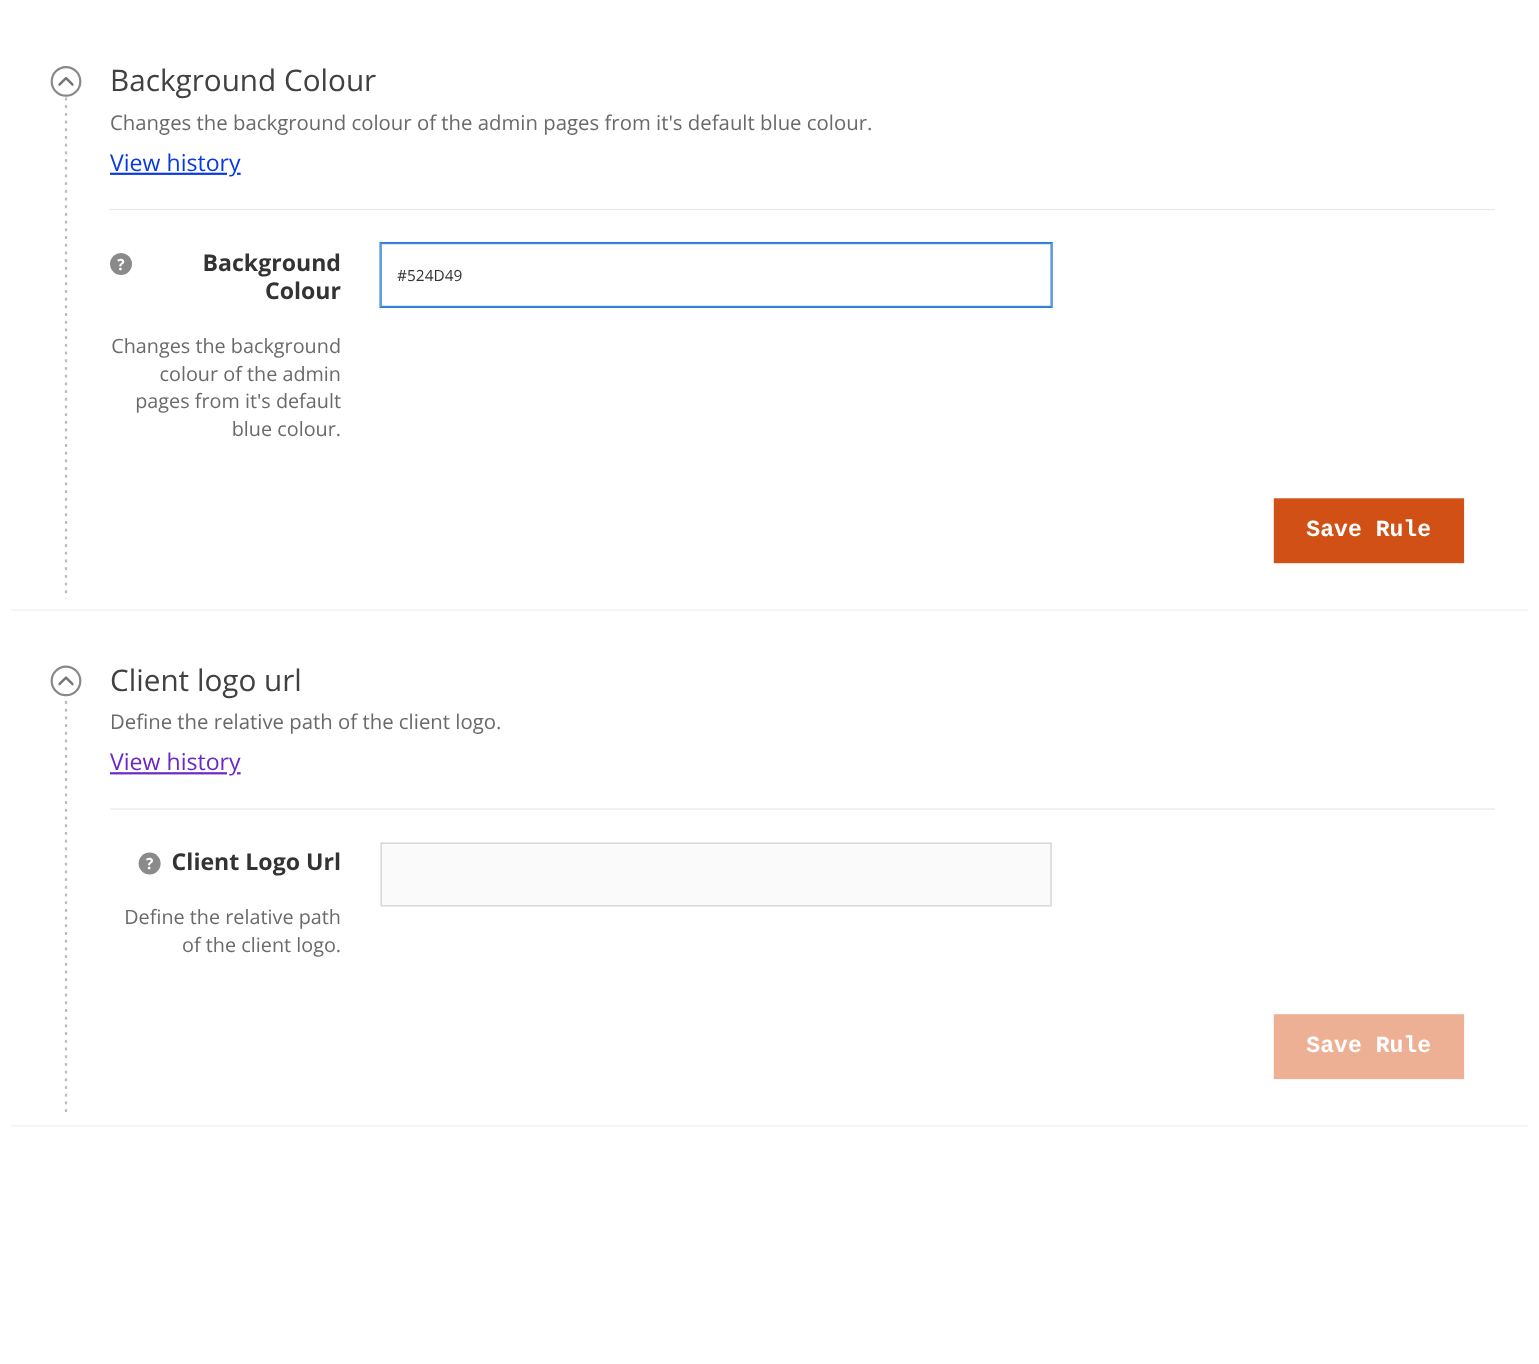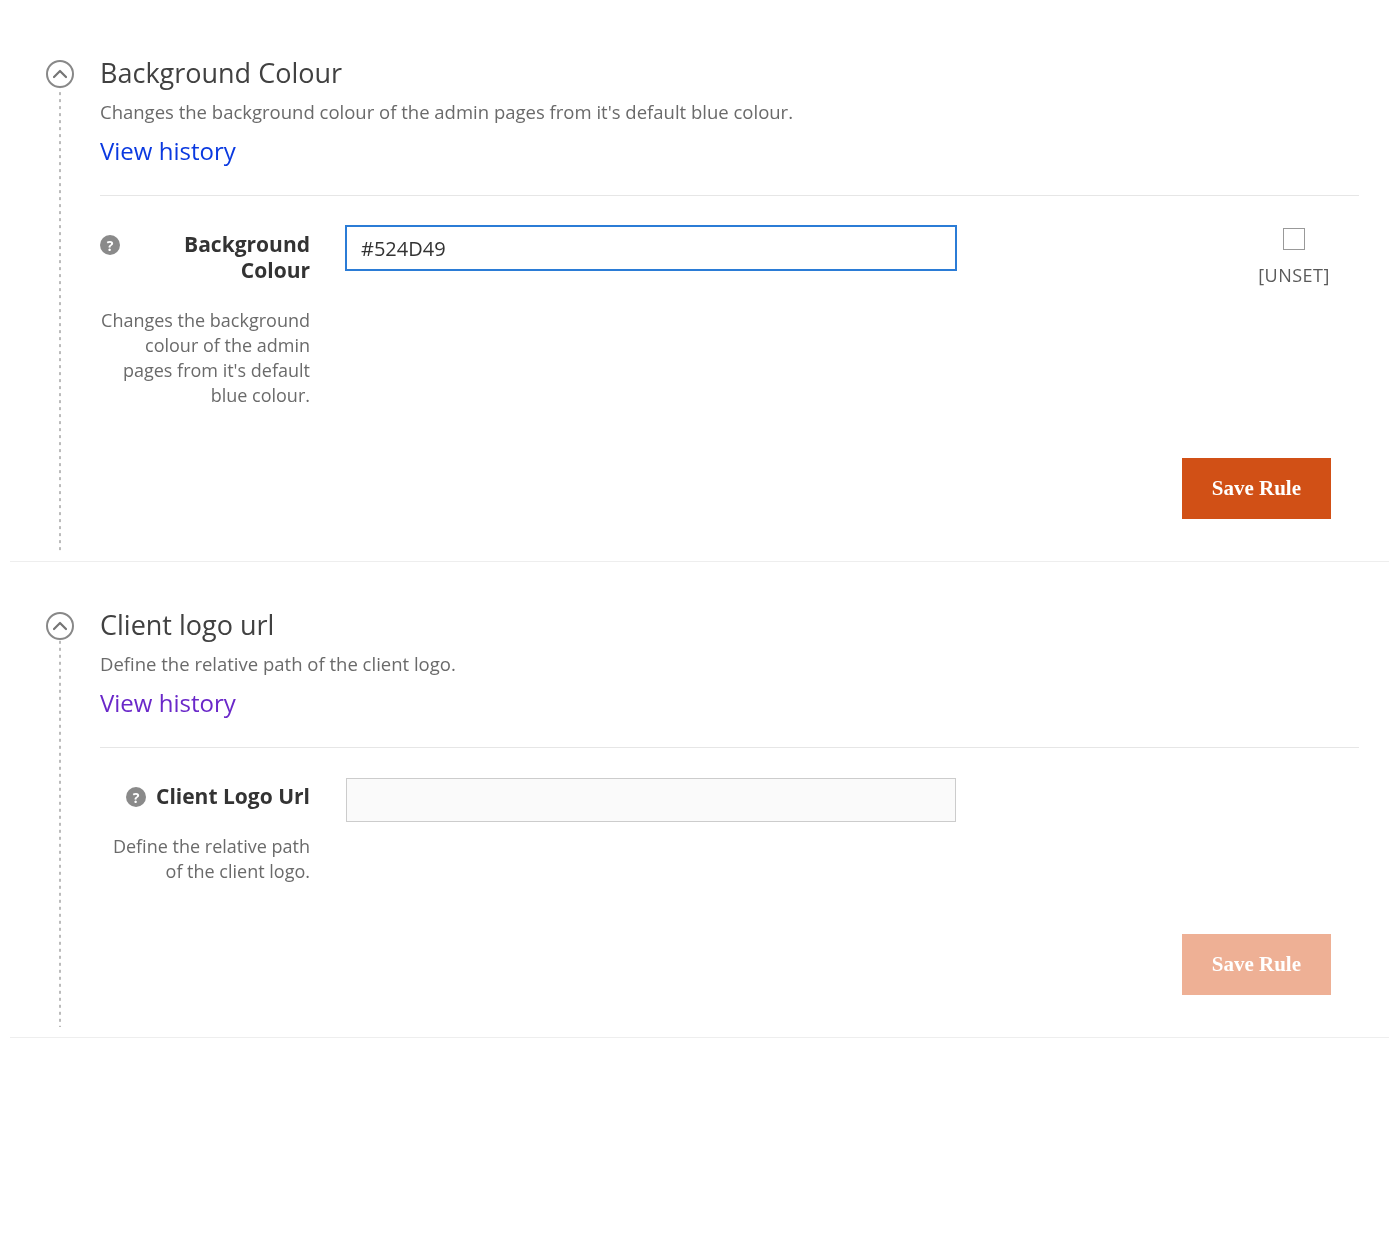--- a/index.html
+++ b/index.html
@@ -55,21 +55,22 @@
     margin: 14px 0 8px 0;
     font-weight: 400;
   }
   .section-desc {
     font-size: 18.5px;
     color: #6a6a6a;
     margin: 0 0 10px 0;
   }
   .history-link {
     display: inline-block;
-    font-size: 24px;
+    font-size: 21px;
+    text-decoration: underline;
     margin-bottom: 18px;
     cursor: pointer;
   }
   .history-link.blue { color: #0a39e0; }
   .history-link.purple { color: #6a28c9; }
   .divider {
     border: none;
     border-top: 1px solid #e6e6e6;
     margin: 10px 0 0 0;
   }
@@ -118,22 +119,22 @@
     margin-top: 24px;
     line-height: 1.4;
   }
   .input-col {
     flex: 1 1 auto;
     min-width: 0;
   }
   .text-input {
     width: 610px;
     max-width: 100%;
-    height: 44px;
-    font-size: 20px;
+    height: 58px;
+    font-size: 14px;
     padding: 0 14px;
     border: 1px solid #ccc;
     outline: none;
     font-family: inherit;
     color: #333;
   }
   .text-input.focused {
     border: 1px solid #2b7cd6;
     box-shadow: 0 0 0 1px #2b7cd6;
   }
@@ -175,21 +176,21 @@
     padding: 50px 28px 14px 0;
   }
   .save-btn {
     background: #d15016;
     color: #fff;
     font-size: 21px;
     font-weight: 600;
     border: none;
     padding: 18px 30px;
     cursor: pointer;
-    font-family: Liberation Serif, serif;
+    font-family: Liberation Mono, monospace;
   }
   .save-btn.disabled {
     background: #eeb095;
     cursor: default;
   }
 </style>
 </head>
 <body>
 
 <div class="page">
@@ -211,24 +212,20 @@
       <div class="label-col">
         <div class="label-line">
           <span class="help-icon">?</span>
           <span class="field-label">Background Colour</span>
         </div>
         <div class="field-desc">Changes the background colour of the admin pages from it's default blue colour.</div>
       </div>
       <div class="input-col">
         <input type="text" class="text-input focused" value="#524D49" style="">
       </div>
-      <div class="status-col">
-        <div class="cb"></div>
-        <div class="status-text">[UNSET]</div>
-      </div>
     </div>
 
     <div class="button-row">
       <button class="save-btn">Save Rule</button>
     </div>
   </div>
 
   <div class="section">
     <div class="collapse-toggle">
       <svg width="14" height="10" viewBox="0 0 14 10">

